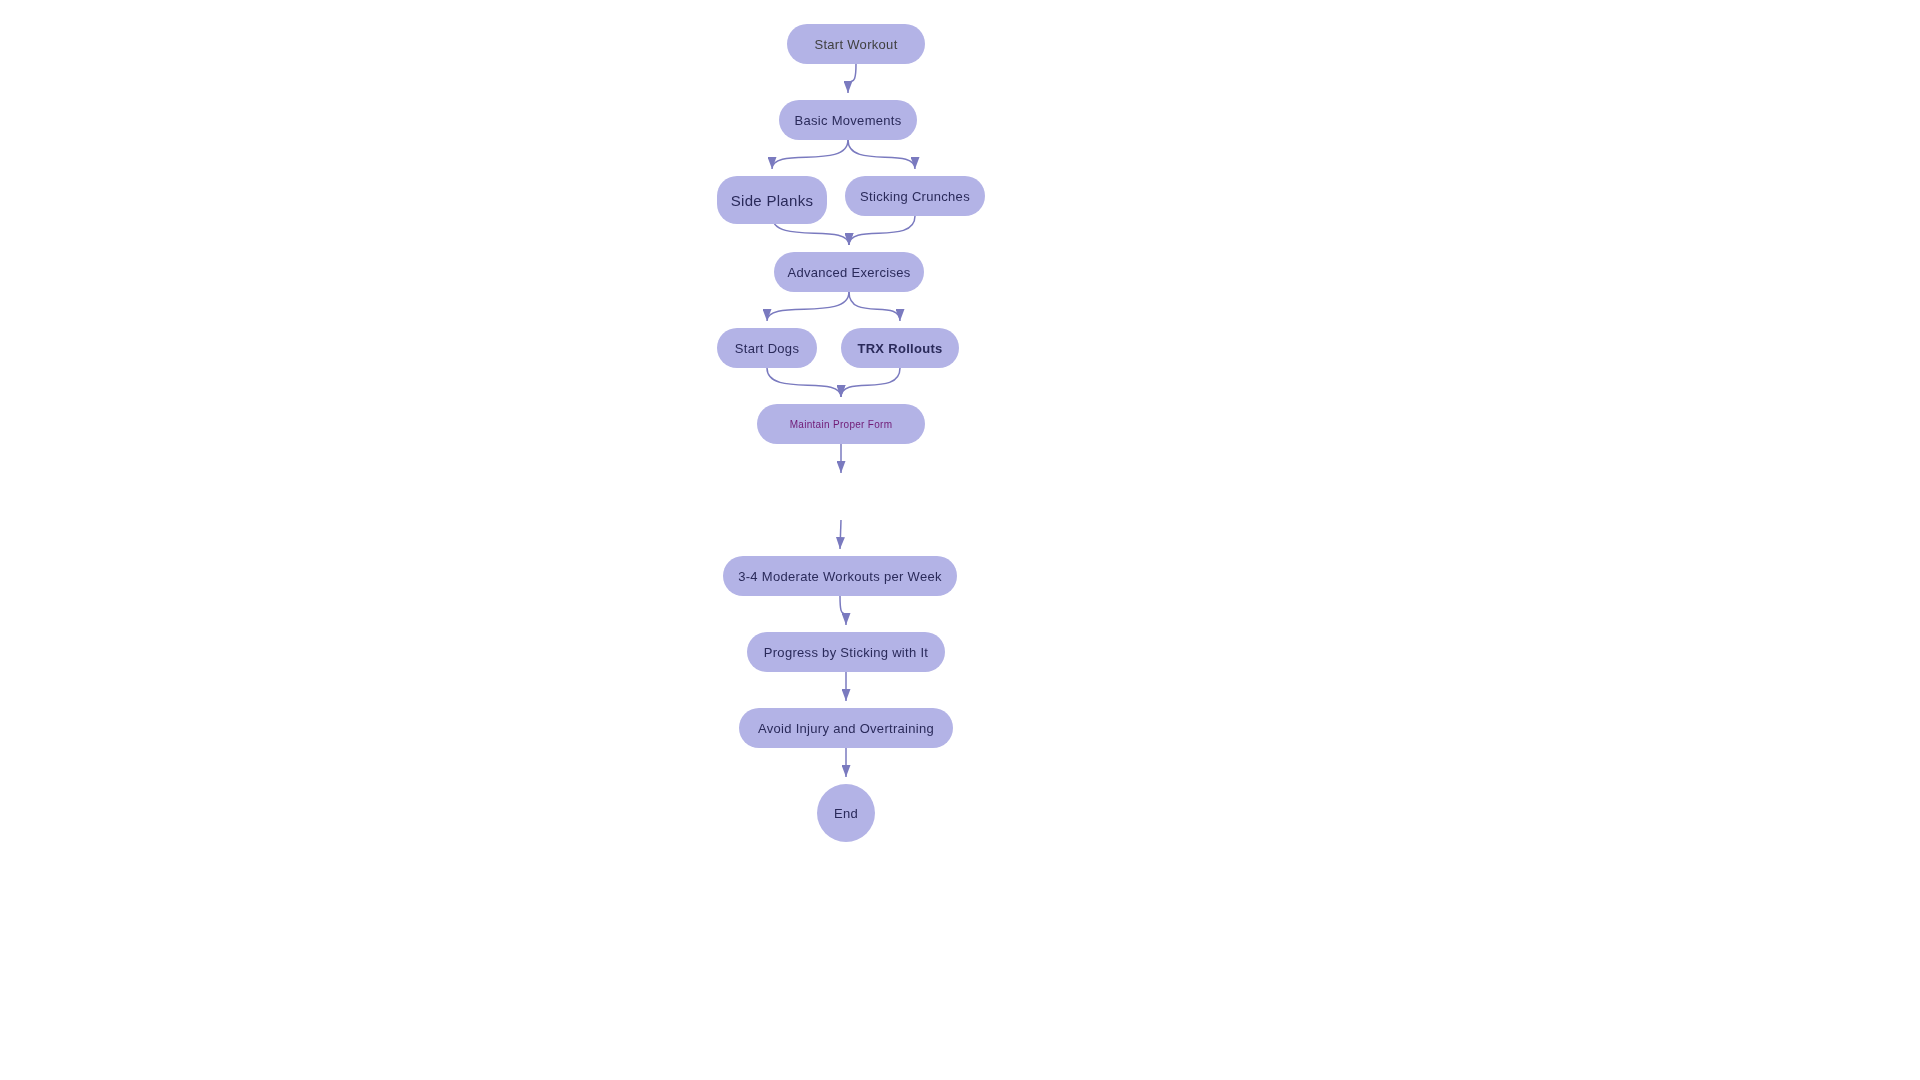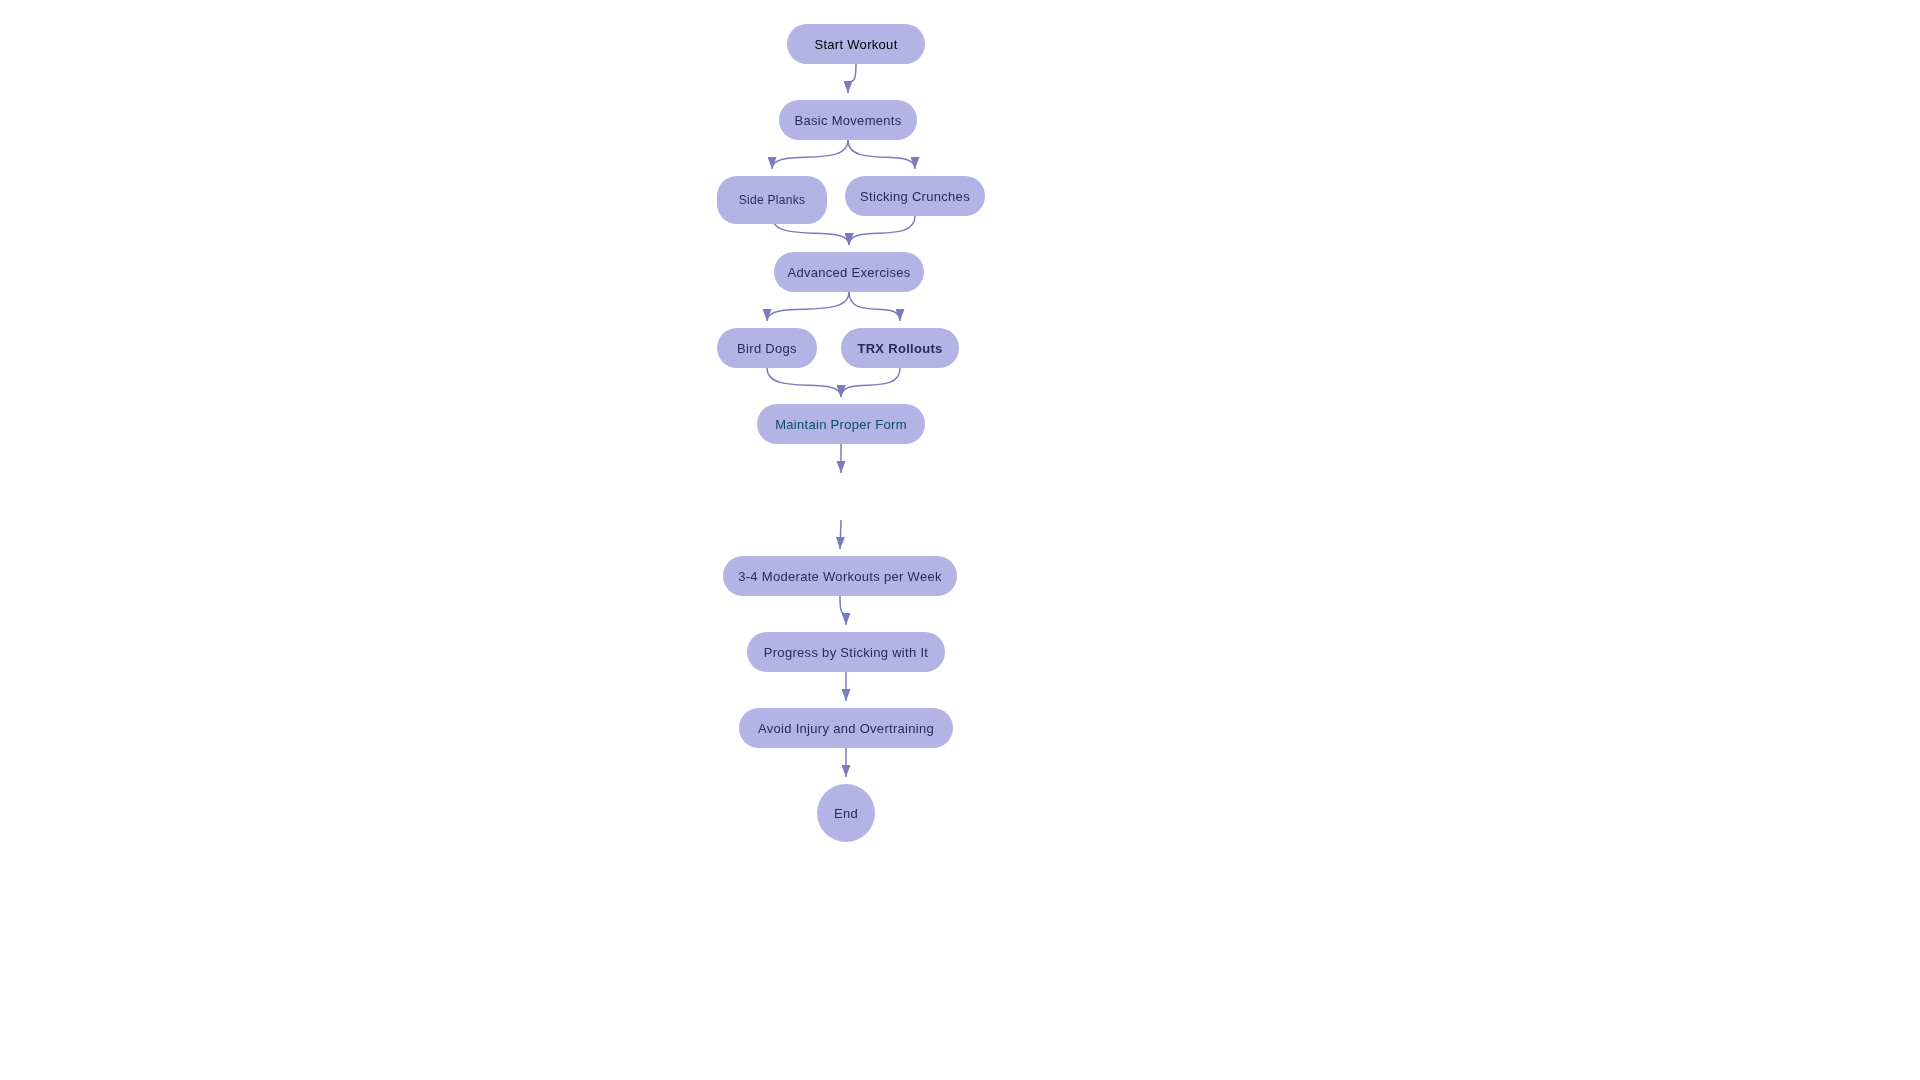--- a/index.html
+++ b/index.html
@@ -62,25 +62,25 @@
       <path d="M849,292 C849,322 900,298 900,321" stroke="#7a7abf" stroke-width="1.5" fill="none" marker-end="url(#arrowhead)"></path>
       <path d="M767,368 C767,398 841,374 841,397" stroke="#7a7abf" stroke-width="1.5" fill="none" marker-end="url(#arrowhead)"></path>
       <path d="M900,368 C900,398 841,374 841,397" stroke="#7a7abf" stroke-width="1.5" fill="none" marker-end="url(#arrowhead)"></path>
       <path d="M841,444 L841,473" stroke="#7a7abf" stroke-width="1.5" fill="none" marker-end="url(#arrowhead)"></path>
       <path d="M841,520 L840,549" stroke="#7a7abf" stroke-width="1.5" fill="none" marker-end="url(#arrowhead)"></path>
       <path d="M840,596 C840,626 846,602 846,625" stroke="#7a7abf" stroke-width="1.5" fill="none" marker-end="url(#arrowhead)"></path>
       <path d="M846,672 L846,701" stroke="#7a7abf" stroke-width="1.5" fill="none" marker-end="url(#arrowhead)"></path>
       <path d="M846,748 L846,777" stroke="#7a7abf" stroke-width="1.5" fill="none" marker-end="url(#arrowhead)"></path>
     </svg>
 
-<div class="node" style="left: 787px; top: 24px; width: 138px; height: 40px; background: rgb(179, 179, 230); color: #000000; font-size: 13px; position: absolute; display: flex; align-items: center; justify-content: center; text-align: center; padding: 6px 12px; border-radius: 20px;">Start Workout</div>
+<div class="node" style="left: 787px; top: 24px; width: 138px; height: 40px; background: rgb(179, 179, 230); color: #404040; font-size: 13px; position: absolute; display: flex; align-items: center; justify-content: center; text-align: center; padding: 6px 12px; border-radius: 20px;">Start Workout</div>
     <div class="node" style="left: 779px; top: 100px; width: 138px; height: 40px; background: rgb(179, 179, 230); color: rgb(42, 42, 90); font-size: 13px; position: absolute; display: flex; align-items: center; justify-content: center; text-align: center; padding: 6px 12px; border-radius: 20px;">Basic Movements</div>
-    <div class="node" style="left: 717px; top: 176px; width: 110px; height: 40px; background: rgb(179, 179, 230); color: rgb(42, 42, 90); font-size: 12px; position: absolute; display: flex; align-items: center; justify-content: center; text-align: center; padding: 24px 12px; border-radius: 20px;">Side Planks</div>
+    <div class="node" style="left: 717px; top: 176px; width: 110px; height: 40px; background: rgb(179, 179, 230); color: rgb(42, 42, 90); font-size: 15px; position: absolute; display: flex; align-items: center; justify-content: center; text-align: center; padding: 24px 12px; border-radius: 20px;">Side Planks</div>
     <div class="node" style="left: 845px; top: 176px; width: 140px; height: 40px; background: rgb(179, 179, 230); color: rgb(42, 42, 90); font-size: 13px; position: absolute; display: flex; align-items: center; justify-content: center; text-align: center; padding: 6px 12px; border-radius: 20px;">Sticking Crunches</div>
     <div class="node" style="left: 774px; top: 252px; width: 150px; height: 40px; background: rgb(179, 179, 230); color: rgb(42, 42, 90); font-size: 13px; position: absolute; display: flex; align-items: center; justify-content: center; text-align: center; padding: 6px 12px; border-radius: 20px;">Advanced Exercises</div>
-    <div class="node" style="left: 717px; top: 328px; width: 100px; height: 40px; background: rgb(179, 179, 230); color: rgb(42, 42, 90); font-size: 13px; position: absolute; display: flex; align-items: center; justify-content: center; text-align: center; padding: 6px 12px; border-radius: 20px;">Bird Dogs</div>
+    <div class="node" style="left: 717px; top: 328px; width: 100px; height: 40px; background: rgb(179, 179, 230); color: rgb(42, 42, 90); font-size: 13px; position: absolute; display: flex; align-items: center; justify-content: center; text-align: center; padding: 6px 12px; border-radius: 20px;">Start Dogs</div>
     <div class="node" style="left: 841px; top: 328px; width: 118px; height: 40px; background: rgb(179, 179, 230); color: rgb(42, 42, 90); font-size: 13px; position: absolute; display: flex; align-items: center; justify-content: center; text-align: center; padding: 6px 12px; border-radius: 20px; font-weight: bold;">TRX Rollouts</div>
-    <div class="node" style="left: 757px; top: 404px; width: 168px; height: 40px; background: rgb(179, 179, 230); color: #0c4a6e; font-size: 13px; position: absolute; display: flex; align-items: center; justify-content: center; text-align: center; padding: 6px 12px; border-radius: 20px;">Maintain Proper Form</div>
+    <div class="node" style="left: 757px; top: 404px; width: 168px; height: 40px; background: rgb(179, 179, 230); color: #701a75; font-size: 10px; position: absolute; display: flex; align-items: center; justify-content: center; text-align: center; padding: 6px 12px; border-radius: 20px;">Maintain Proper Form</div>
     <div class="node" style="left: 723px; top: 556px; width: 234px; height: 40px; background: rgb(179, 179, 230); color: rgb(42, 42, 90); font-size: 13px; position: absolute; display: flex; align-items: center; justify-content: center; text-align: center; padding: 6px 12px; border-radius: 20px;">3-4 Moderate Workouts per Week</div>
     <div class="node" style="left: 747px; top: 632px; width: 198px; height: 40px; background: rgb(179, 179, 230); color: rgb(42, 42, 90); font-size: 13px; position: absolute; display: flex; align-items: center; justify-content: center; text-align: center; padding: 6px 12px; border-radius: 20px;">Progress by Sticking with It</div>
     <div class="node" style="left: 739px; top: 708px; width: 214px; height: 40px; background: rgb(179, 179, 230); color: rgb(42, 42, 90); font-size: 13px; position: absolute; display: flex; align-items: center; justify-content: center; text-align: center; padding: 6px 12px; border-radius: 20px;">Avoid Injury and Overtraining</div>
     <div class="node oval" style="left: 817px; top: 784px; width: 58px; height: 58px; background: rgb(179, 179, 230); color: rgb(42, 42, 90); font-size: 13px; position: absolute; display: flex; align-items: center; justify-content: center; padding: 0px; border-radius: 50%;">End</div>
   </div>
 
 </body></html>

